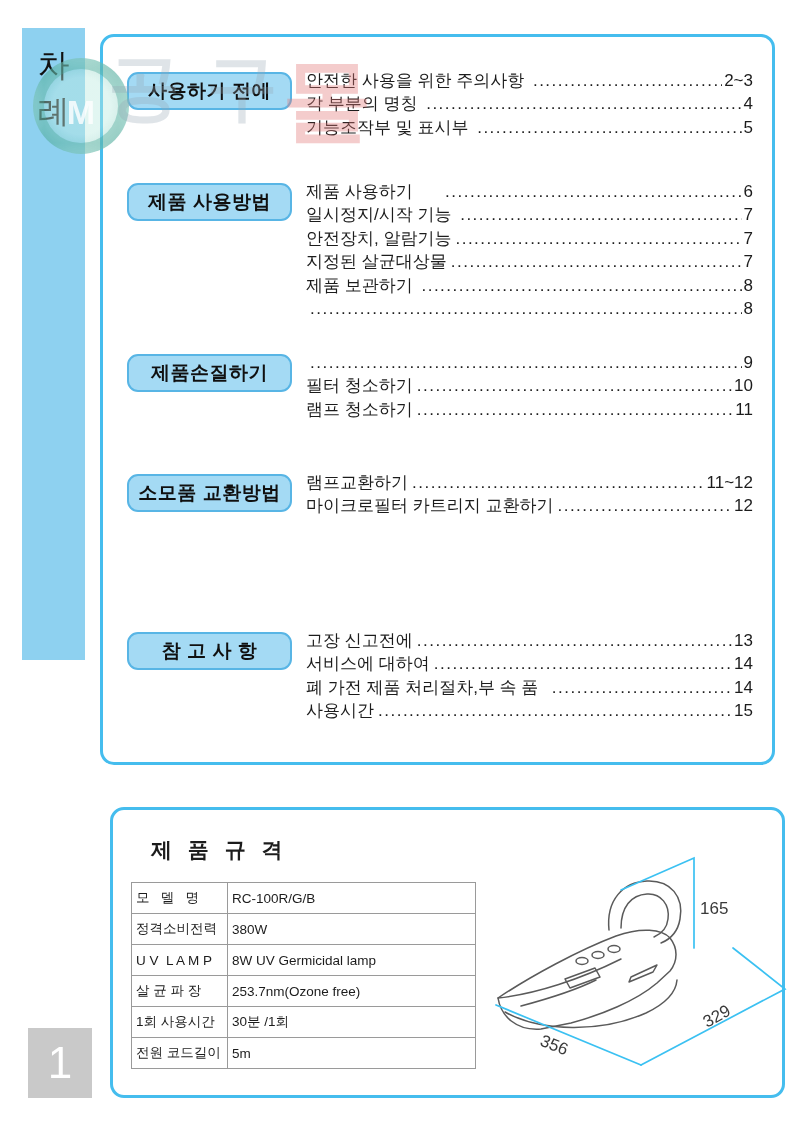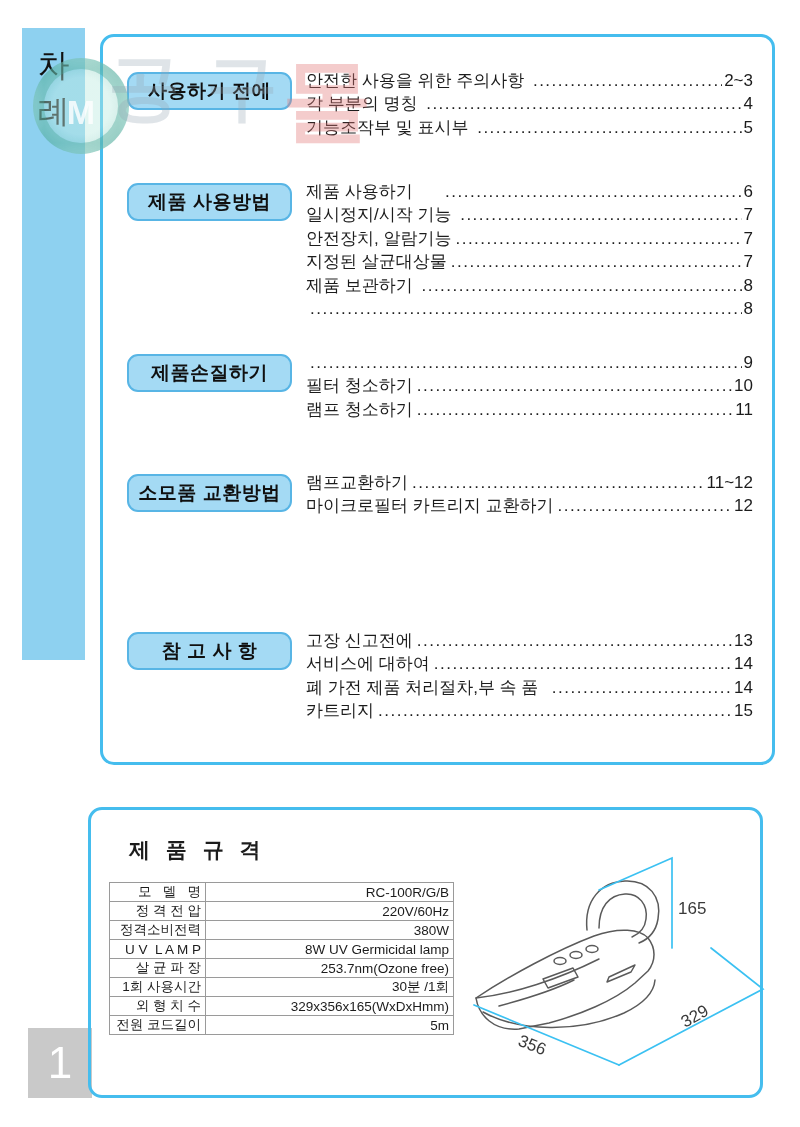--- a/index.html
+++ b/index.html
@@ -44,21 +44,21 @@
     font-size:32px; line-height:46px; color:#111;
     word-break:break-all; padding:0 14px;
   }
   
   .round-box {
     position:absolute; z-index:3;
     border:3px solid #45bdee; border-radius:14px;
     background:transparent;
   }
   .toc-box  { left:100px; top:34px;  width:675px; height:731px; }
-  .spec-box { left:88px; top:807px; width:675px; height:291px; }
+  .spec-box { left:110px; top:807px; width:675px; height:291px; }
   
   .section { position:absolute; left:0; width:100%; display:flex; }
   .sec-label {
     position:absolute; left:24px; width:165px; height:38px; margin-top:3px;
     background:#a4daf4; border:2px solid #58b5e5; border-radius:11px;
     display:flex; align-items:center; justify-content:center;
     font-size:19px; font-weight:bold; color:#101010; letter-spacing:0.5px;
     white-space:pre;
   }
   .entries { position:absolute; left:203px; width:447px; }
@@ -76,21 +76,21 @@
   .spec-title {
     position:absolute; left:38px; top:26px;
     font-size:21px; font-weight:bold; letter-spacing:5px; white-space:pre;
   }
   .spec-table {
     position:absolute; left:18px; top:72px;
     border-collapse:collapse;
   }
   .spec-table td {
     border:1px solid #9a9a9a;
-    height:19px; font-size:13.5px; text-align:right;
+    height:31px; font-size:13.5px; text-align:left;
     white-space:pre; padding:0 4px; font-weight:500;
   }
   .spec-table td.k { width:96px; }
   .spec-table td.v { width:248px; }
   .diagram { position:absolute; left:368px; top:38px; }
   
   .page-badge {
     position:absolute; left:28px; top:1028px; width:64px; height:70px;
     background:#c9c9c9; z-index:2;
     display:flex; align-items:center; justify-content:center;
@@ -218,60 +218,52 @@
           <span class="t">서비스에 대하여</span>
           <span class="dots">........................................................................................................................</span>
           <span class="p">14</span>
         </div>
       <div class="entry">
           <span class="t">폐 가전 제품 처리절차,부 속 품  </span>
           <span class="dots">........................................................................................................................</span>
           <span class="p">14</span>
         </div>
       <div class="entry">
-          <span class="t">카트리지</span>
+          <span class="t">사용시간</span>
           <span class="dots">........................................................................................................................</span>
           <span class="p">15</span>
         </div>
     </div>
   </div>
 </div>
 
 <div class="round-box spec-box">
   <div class="spec-title">제 품 규 격</div>
 
   <table class="spec-table">
     <tbody>
       <tr>
           <td class="k">모   델   명</td>
           <td class="v">RC-100R/G/B</td>
         </tr>
       <tr>
-          <td class="k">정 격 전 압</td>
-          <td class="v">220V/60Hz</td>
-        </tr>
-      <tr>
           <td class="k">정격소비전력</td>
           <td class="v">380W</td>
         </tr>
       <tr>
           <td class="k">U V  L A M P</td>
           <td class="v">8W UV Germicidal lamp</td>
         </tr>
       <tr>
           <td class="k">살 균 파 장</td>
           <td class="v">253.7nm(Ozone free)</td>
         </tr>
       <tr>
           <td class="k">1회 사용시간</td>
           <td class="v">30분 /1회</td>
-        </tr>
-      <tr>
-          <td class="k">외 형 치 수</td>
-          <td class="v">329x356x165(WxDxHmm)</td>
         </tr>
       <tr>
           <td class="k">전원 코드길이</td>
           <td class="v">5m</td>
         </tr>
     </tbody>
   </table>
 
   <svg class="diagram" width="308" height="248" viewBox="0 0 308 248">
     <g fill="none" stroke="#5a5a5a" stroke-width="1.5" stroke-linejoin="round" stroke-linecap="round">

